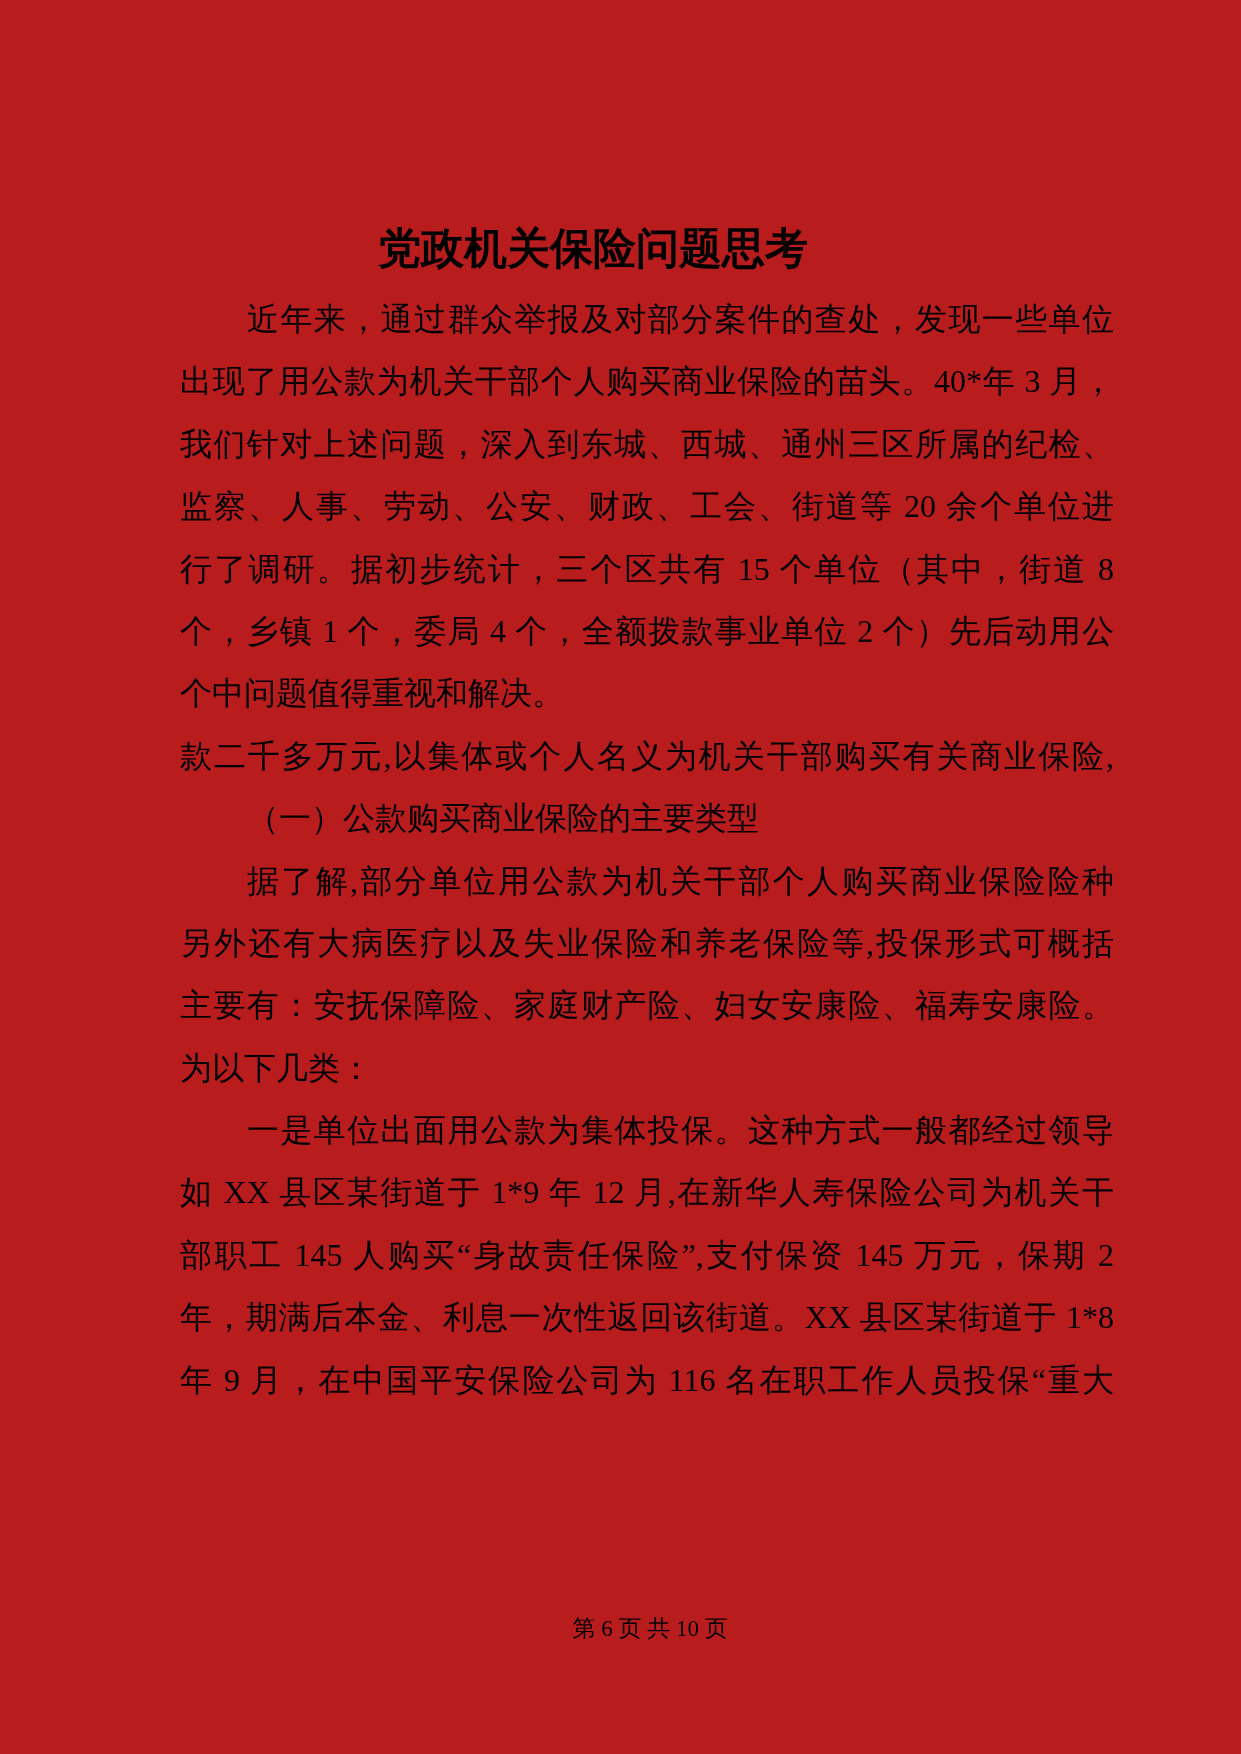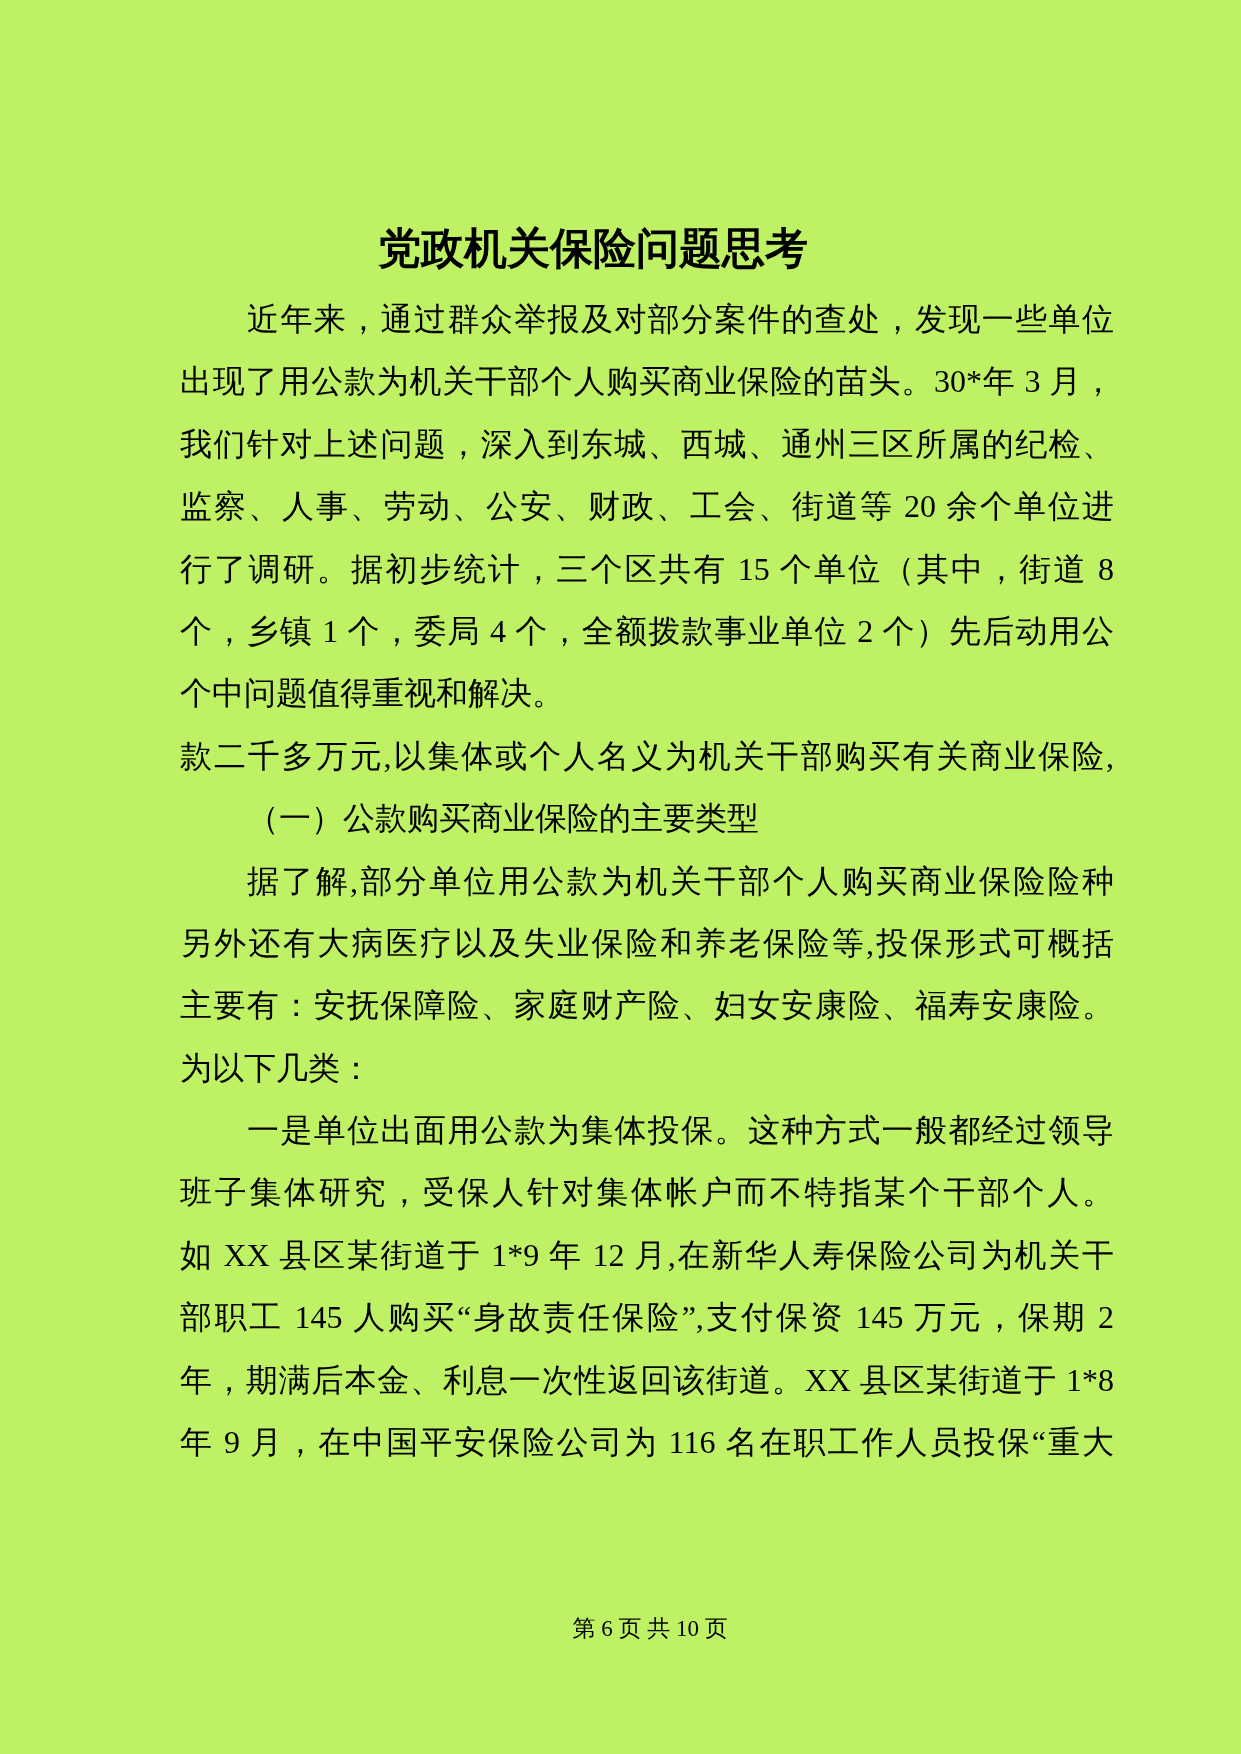--- a/index.html
+++ b/index.html
@@ -4,21 +4,21 @@
 <style>
   html, body {
     margin: 0;
     padding: 0;
     background: #ffffff;
   }
   .page {
     position: relative;
     width: 1241px;
     height: 1754px;
-    background: #bef264;
+    background: #b91c1c;
     color: #000000;
     font-family: "Liberation Serif", "DejaVu Serif", serif;
     overflow: hidden;
   }
   .doc-title {
     position: absolute;
     top: 220px;
     left: 0;
     width: 1186px;
     margin: 0;
@@ -64,34 +64,33 @@
 </style>
 </head>
 <body>
 
 <div class="page">
 
   <h1 class="doc-title">党政机关保险问题思考</h1>
 
   <main class="doc-body" id="doc-body">
       <div class="line indent fill">近年来，通过群众举报及对部分案件的查处，发现一些单位</div>
-      <div class="line fill">出现了用公款为机关干部个人购买商业保险的苗头。30*年 3 月，</div>
+      <div class="line fill">出现了用公款为机关干部个人购买商业保险的苗头。40*年 3 月，</div>
       <div class="line fill">我们针对上述问题，深入到东城、西城、通州三区所属的纪检、</div>
       <div class="line fill">监察、人事、劳动、公安、财政、工会、街道等 20 余个单位进</div>
       <div class="line fill">行了调研。据初步统计，三个区共有 15 个单位（其中，街道 8</div>
       <div class="line fill">个，乡镇 1 个，委局 4 个，全额拨款事业单位 2 个）先后动用公</div>
       <div class="line">个中问题值得重视和解决。</div>
       <div class="line fill">款二千多万元,以集体或个人名义为机关干部购买有关商业保险,</div>
       <div class="line indent">（一）公款购买商业保险的主要类型</div>
       <div class="line indent fill">据了解,部分单位用公款为机关干部个人购买商业保险险种</div>
       <div class="line fill">另外还有大病医疗以及失业保险和养老保险等,投保形式可概括</div>
       <div class="line fill">主要有：安抚保障险、家庭财产险、妇女安康险、福寿安康险。</div>
       <div class="line">为以下几类：</div>
       <div class="line indent fill">一是单位出面用公款为集体投保。这种方式一般都经过领导</div>
-      <div class="line fill">班子集体研究，受保人针对集体帐户而不特指某个干部个人。</div>
       <div class="line fill">如 XX 县区某街道于 1*9 年 12 月,在新华人寿保险公司为机关干</div>
       <div class="line fill">部职工 145 人购买“身故责任保险”,支付保资 145 万元，保期 2</div>
       <div class="line fill">年，期满后本金、利息一次性返回该街道。XX 县区某街道于 1*8</div>
       <div class="line fill">年 9 月，在中国平安保险公司为 116 名在职工作人员投保“重大</div>
     </main>
 
   <footer class="doc-footer">
     <span>第 6 页 共 10 页</span>
   </footer>
 

